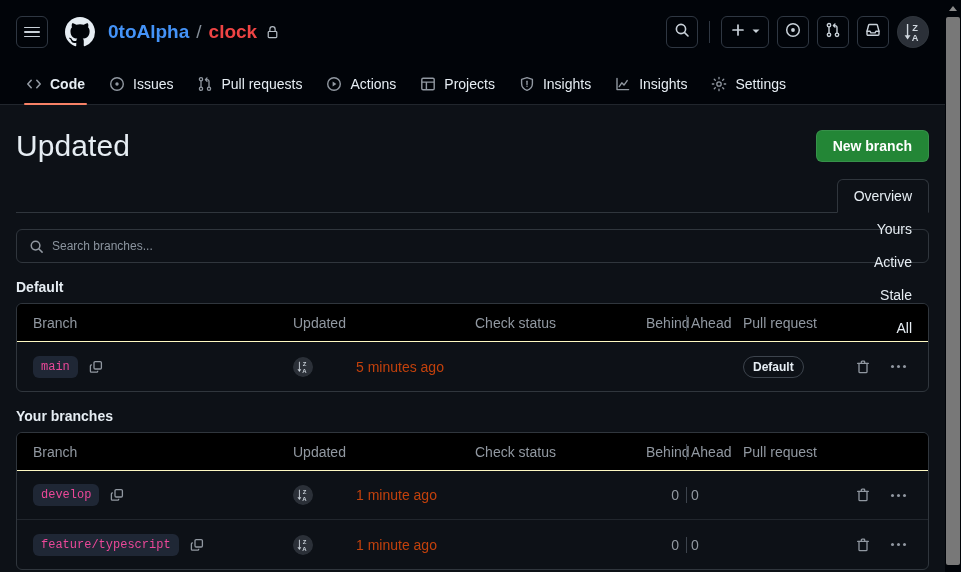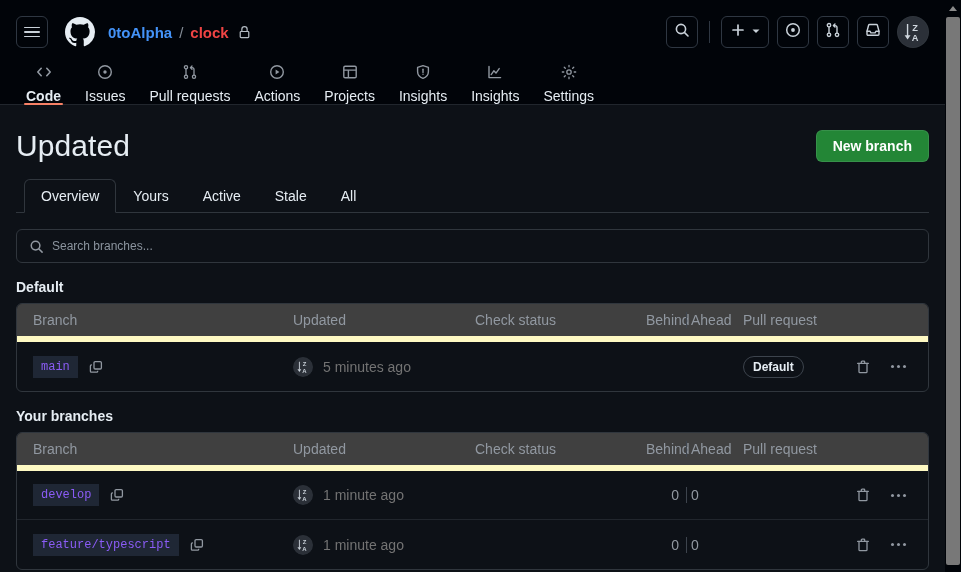--- a/index.html
+++ b/index.html
@@ -50,21 +50,21 @@
   .hamburger .bars i {
     display: block; height: 1.6px; background: #c9d1d9;
     margin: 3px 0; border-radius: 1px;
   }
 
   .gh-mark { margin-left: 16px; width: 32px; height: 32px; display:flex; align-items:center; justify-content:center; cursor: pointer; }
 
   .breadcrumb {
     margin-left: 12px;
     display: flex; align-items: center; gap: 7px;
-    font-size: 15px;
+    font-size: 19px;
   }
   .bc-owner { color: #4493f8; font-weight: 700; }
   .bc-sep { color: #848d97; font-weight: 400; }
   .bc-repo { color: #ef4444; font-weight: 700; }
   .bc-lock { color: #b4bcc4; display:flex; align-items:center; margin-left: 2px;}
 
   .header-right {
     margin-left: auto;
     display: flex; align-items: center; gap: 8px;
   }
@@ -100,21 +100,20 @@
     gap: 4px;
   }
   .nav-item {
     display: flex; align-items: center; gap: 8px;
     padding: 0 10px;
     font-size: 14px;
     color: #e6edf3;
     cursor: pointer;
     position: relative;
     white-space: nowrap;
-    flex-direction: column;
   }
   .nav-item .nav-ico { color: #9198a1; display: flex; align-items: center; }
   .nav-item.active { font-weight: 700; }
   .nav-item.active::after {
     content: "";
     position: absolute;
     left: 8px; right: 8px; bottom: -1px;
     height: 2px;
     background: #f78166;
     border-radius: 6px;
@@ -145,20 +144,21 @@
   }
 
   
   .tabnav {
     margin-top: 16px;
     border-bottom: 1px solid #30363d;
     display: flex;
     align-items: flex-end;
     padding-left: 8px;
     height: 34px;
+    flex-direction: column;
   }
   .tab {
     font-size: 14px;
     color: #e6edf3;
     padding: 7px 16px;
     cursor: pointer;
     border: 1px solid transparent;
     border-radius: 6px 6px 0 0;
     margin-bottom: -1px;
     line-height: 18px;
@@ -210,56 +210,56 @@
   }
 
   .row {
     display: flex;
     align-items: center;
     height: 49px;
     padding: 0 16px;
     font-size: 14px;
   }
   .row.header {
-    background: #404040;
+    background: #000000;
     color: #9198a1;
     height: 38px;
-    border-bottom: 6px solid #fef9c3;
+    border-bottom: 1px solid #fef9c3;
     justify-content: space-between;
   }
   .row.data { border-bottom: 1px solid #21262d; }
   .row.data:last-child { border-bottom: none; }
 
   .c-branch { width: 260px; display: flex; align-items: center; gap: 10px; flex: 0 0 auto;}
   .c-updated { width: 182px; display: flex; align-items: center; gap: 10px; flex: 0 0 auto; }
   .c-check { width: 136px; flex: 0 0 auto; }
   .c-count { width: 116px; display: flex; align-items: center; justify-content: flex-end; flex: 0 0 auto; }
   .c-pr { width: 120px; padding-left: 16px; flex: 0 0 auto; }
   .c-actions { margin-left: auto; display: flex; align-items: center; gap: 18px; padding-right: 4px;}
 
   .branch-chip {
     background: #1f2735;
-    color: #8b5cf6;
-    border-radius: 0;
+    color: #ec4899;
+    border-radius: 6px;
     padding: 3px 8px;
     font-family: "Liberation Mono", "DejaVu Sans Mono", monospace;
     font-size: 12px;
     line-height: 16px;
     cursor: pointer;
   }
   .copy-btn { color: #9198a1; display: flex; align-items: center; cursor: pointer; }
 
   .mini-avatar {
     width: 20px; height: 20px; border-radius: 50%;
     background: #21262d;
     display: flex; align-items: center; justify-content: center;
     overflow: hidden;
     flex: 0 0 auto;
   }
-  .updated-text { color: #737373; }
+  .updated-text { color: #c2410c; margin-left: 33px; }
 
   .pill-default {
     display: inline-block;
     border: 1px solid #3d444d;
     border-radius: 999px;
     color: #e6edf3;
     font-size: 12px;
     font-weight: 600;
     padding: 1px 9px;
     line-height: 18px;

